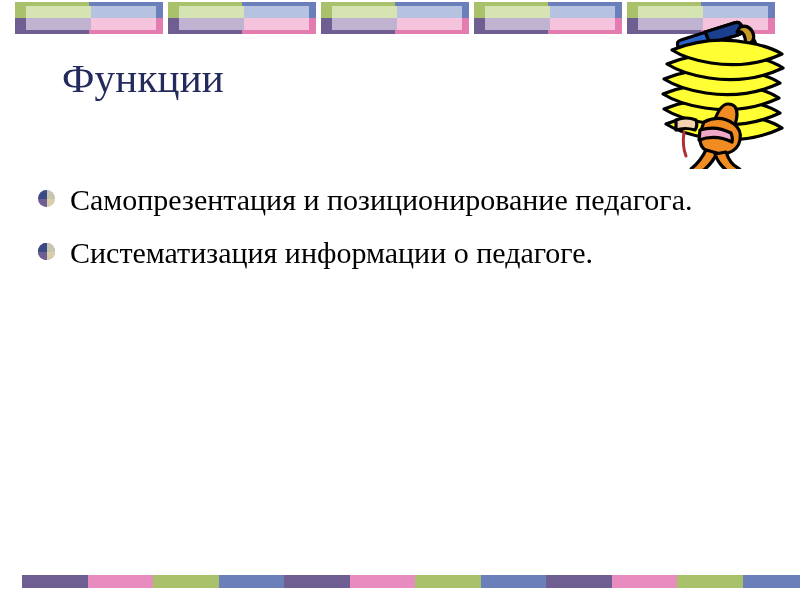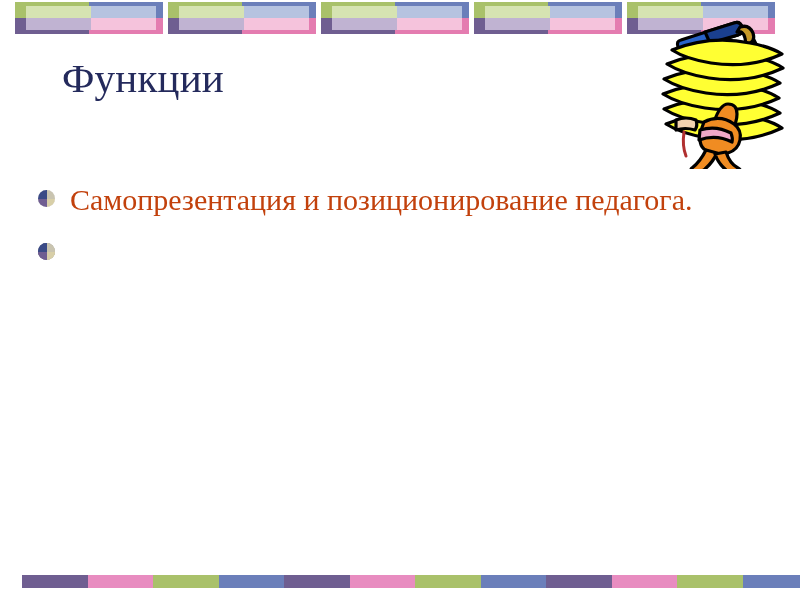--- a/index.html
+++ b/index.html
@@ -108,21 +108,21 @@
     top: 180px;
     width: 700px;
     list-style: none;
     margin: 0;
     padding: 0;
   }
   #body-list li {
     position: relative;
     padding-left: 36px;
     margin-bottom: 14px;
-    color: #c2410c;
+    color: #000000;
     font-size: 30px;
     line-height: 1.30;
   }
   #body-list li:last-child { margin-bottom: 0; }
   .bullet-sphere {
     position: absolute;
     left: 4px;
     top: 10px;
     width: 17px;
     height: 17px;
@@ -295,20 +295,21 @@
         <i class="bs-br" style="background:#d8cfa8"></i>
       </span>
     </li>
     <li>
       <span class="bullet-sphere">
         <i class="bs-tl" style="background:#3a4a86"></i>
         <i class="bs-tr" style="background:#c9c4b0"></i>
         <i class="bs-bl" style="background:#6f5e91"></i>
         <i class="bs-br" style="background:#d8cfa8"></i>
       </span>
+      <span>Систематизация информации о педагоге.</span>
     </li>
   </ul>
 
   <div id="bottom-band">
     <div class="bot-block" style="left:22px">
       <span class="bh bh-l" style="background:#6f5e91"></span>
       <span class="bh bh-r" style="background:#e88cc0"></span>
     </div>
     <div class="bot-block" style="left:153px">
       <span class="bh bh-l" style="background:#a9c16a"></span>

